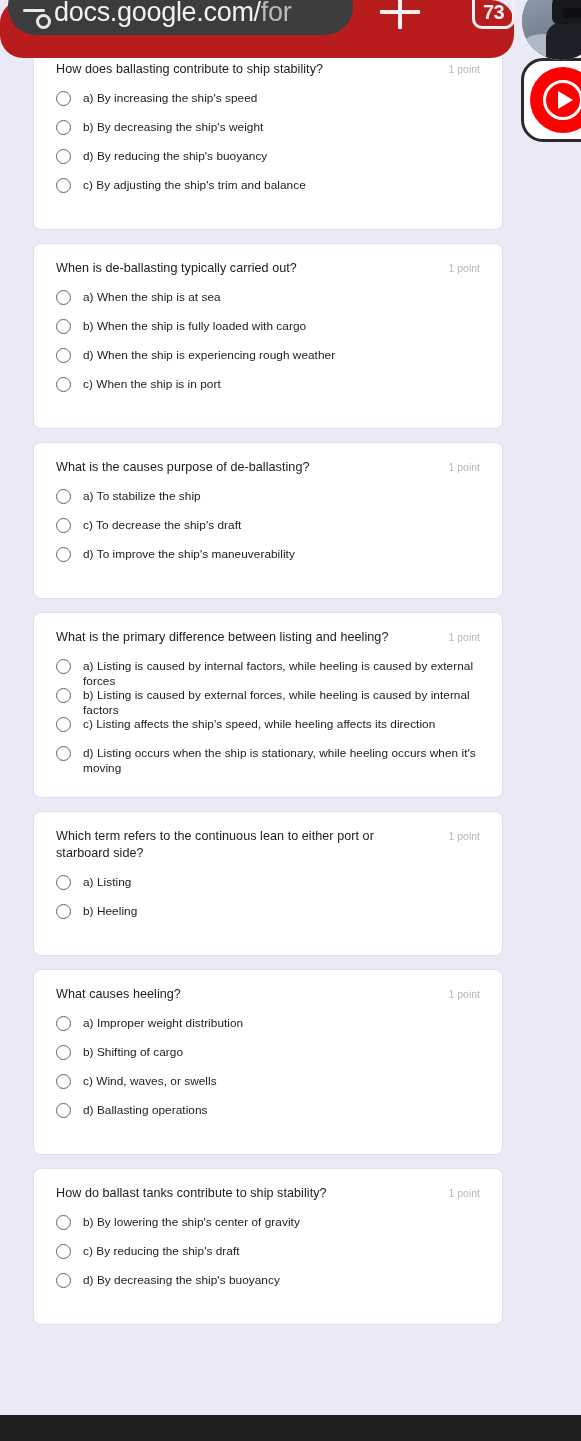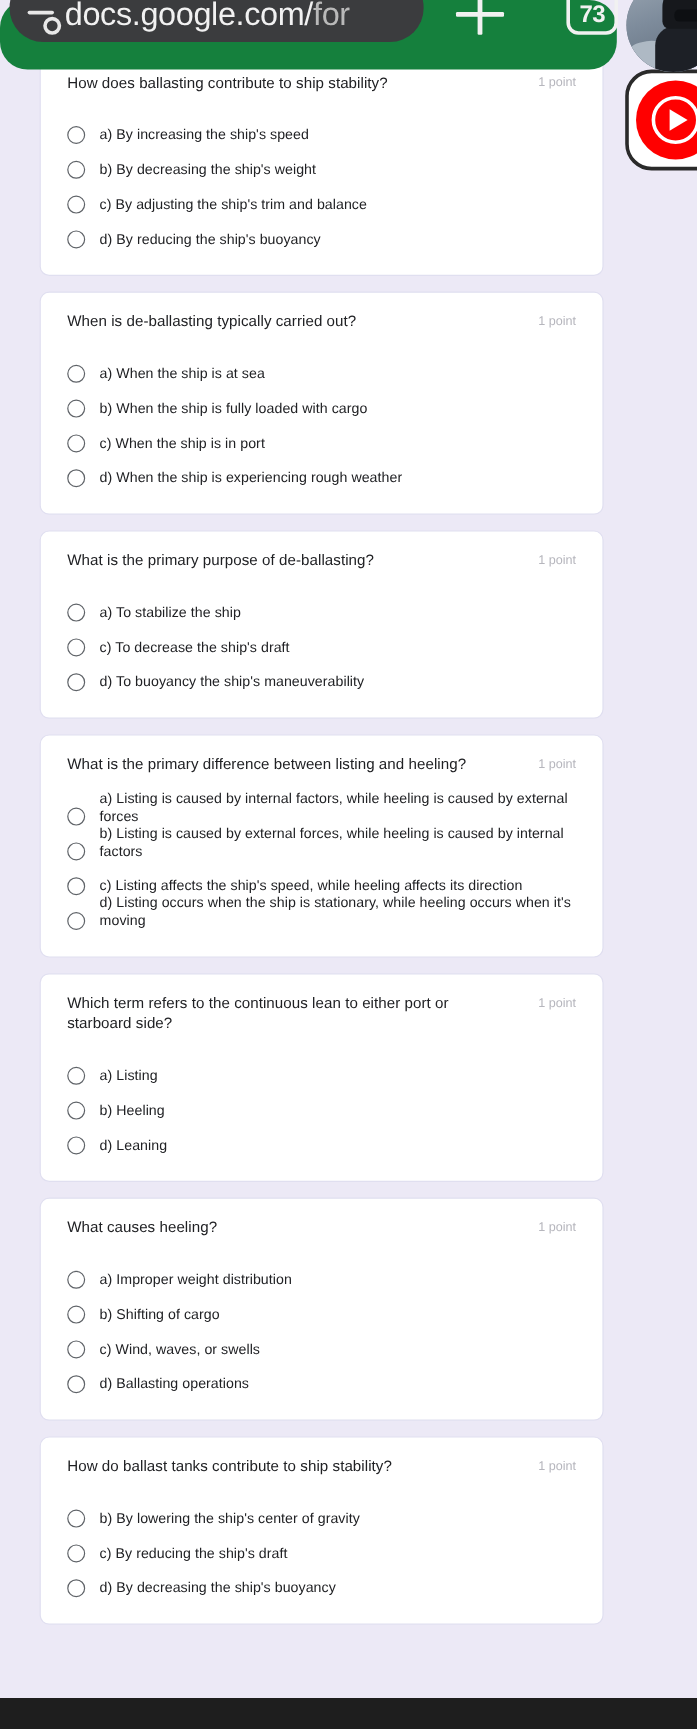--- a/index.html
+++ b/index.html
@@ -15,21 +15,21 @@
     background: #ece9f6;
     position: relative;
   }
 
   
   .browser-bar {
     position: absolute;
     top: 0; left: 0;
     width: 514px;
     height: 58px;
-    background: #15803d;
+    background: #b91c1c;
     z-index: 40;
     display: flex;
     align-items: flex-start;
     border-radius: 23px;
   }
 
   .omnibox {
     position: absolute;
     left: 8px;
     top: -22px;
@@ -246,21 +246,21 @@
     font-size: 10.5px;
     color: #b6b6bd;
     white-space: nowrap;
     padding-top: 2px;
     flex: 0 0 auto;
     margin-left: 23px;
   }
 
   .opt {
     display: flex;
-    align-items: flex-end;
+    align-items: flex-start;
     gap: 12px;
     height: 29px;
   }
 
   .radio {
     width: 15px;
     height: 15px;
     flex: 0 0 15px;
     border: 1.6px solid #5f6368;
     border-radius: 50%;
@@ -298,65 +298,65 @@
         <div class="opt">
           <span class="radio"></span>
           <span class="opt-label">a) By increasing the ship's speed</span>
         </div>
         <div class="opt">
           <span class="radio"></span>
           <span class="opt-label">b) By decreasing the ship's weight</span>
         </div>
         <div class="opt">
           <span class="radio"></span>
+          <span class="opt-label">d) By reducing the ship's buoyancy</span>
+        </div>
+        <div class="opt">
+          <span class="radio"></span>
           <span class="opt-label">c) By adjusting the ship's trim and balance</span>
         </div>
-        <div class="opt">
-          <span class="radio"></span>
-          <span class="opt-label">d) By reducing the ship's buoyancy</span>
-        </div>
       </div>
       <div class="qcard">
         <div class="qhead">
           <div class="qtitle">When is de-ballasting typically carried out?</div>
           <div class="qpoints">1 point</div>
         </div>
         <div class="opt">
           <span class="radio"></span>
           <span class="opt-label">a) When the ship is at sea</span>
         </div>
         <div class="opt">
           <span class="radio"></span>
           <span class="opt-label">b) When the ship is fully loaded with cargo</span>
         </div>
         <div class="opt">
           <span class="radio"></span>
+          <span class="opt-label">d) When the ship is experiencing rough weather</span>
+        </div>
+        <div class="opt">
+          <span class="radio"></span>
           <span class="opt-label">c) When the ship is in port</span>
         </div>
-        <div class="opt">
-          <span class="radio"></span>
-          <span class="opt-label">d) When the ship is experiencing rough weather</span>
-        </div>
-      </div>
-      <div class="qcard">
-        <div class="qhead">
-          <div class="qtitle">What is the primary purpose of de-ballasting?</div>
+      </div>
+      <div class="qcard">
+        <div class="qhead">
+          <div class="qtitle">What is the causes purpose of de-ballasting?</div>
           <div class="qpoints">1 point</div>
         </div>
         <div class="opt">
           <span class="radio"></span>
           <span class="opt-label">a) To stabilize the ship</span>
         </div>
         <div class="opt">
           <span class="radio"></span>
           <span class="opt-label">c) To decrease the ship's draft</span>
         </div>
         <div class="opt">
           <span class="radio"></span>
-          <span class="opt-label">d) To buoyancy the ship's maneuverability</span>
+          <span class="opt-label">d) To improve the ship's maneuverability</span>
         </div>
       </div>
       <div class="qcard">
         <div class="qhead">
           <div class="qtitle">What is the primary difference between listing and heeling?</div>
           <div class="qpoints">1 point</div>
         </div>
         <div class="opt">
           <span class="radio"></span>
           <span class="opt-label">a) Listing is caused by internal factors, while heeling is caused by external forces</span>
@@ -379,24 +379,20 @@
           <div class="qtitle">Which term refers to the continuous lean to either port or starboard side?</div>
           <div class="qpoints">1 point</div>
         </div>
         <div class="opt">
           <span class="radio"></span>
           <span class="opt-label">a) Listing</span>
         </div>
         <div class="opt">
           <span class="radio"></span>
           <span class="opt-label">b) Heeling</span>
-        </div>
-        <div class="opt">
-          <span class="radio"></span>
-          <span class="opt-label">d) Leaning</span>
         </div>
       </div>
       <div class="qcard">
         <div class="qhead">
           <div class="qtitle">What causes heeling?</div>
           <div class="qpoints">1 point</div>
         </div>
         <div class="opt">
           <span class="radio"></span>
           <span class="opt-label">a) Improper weight distribution</span>

